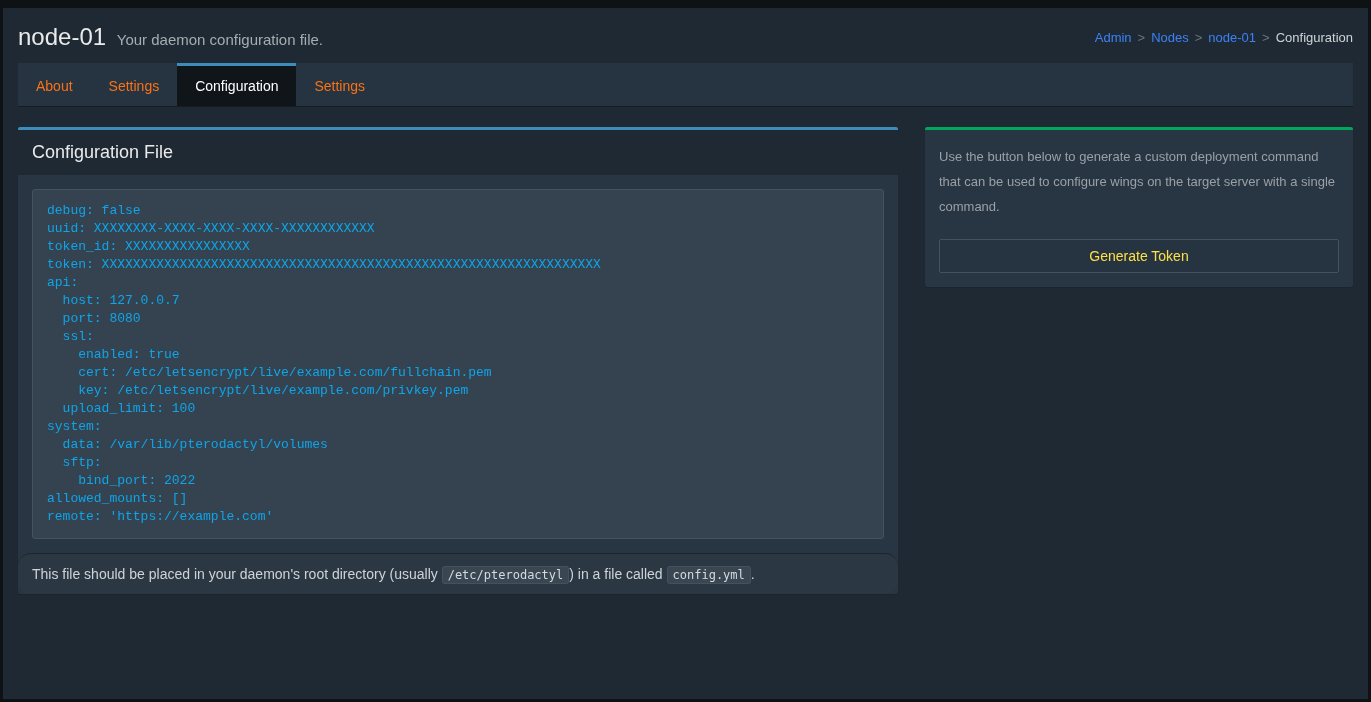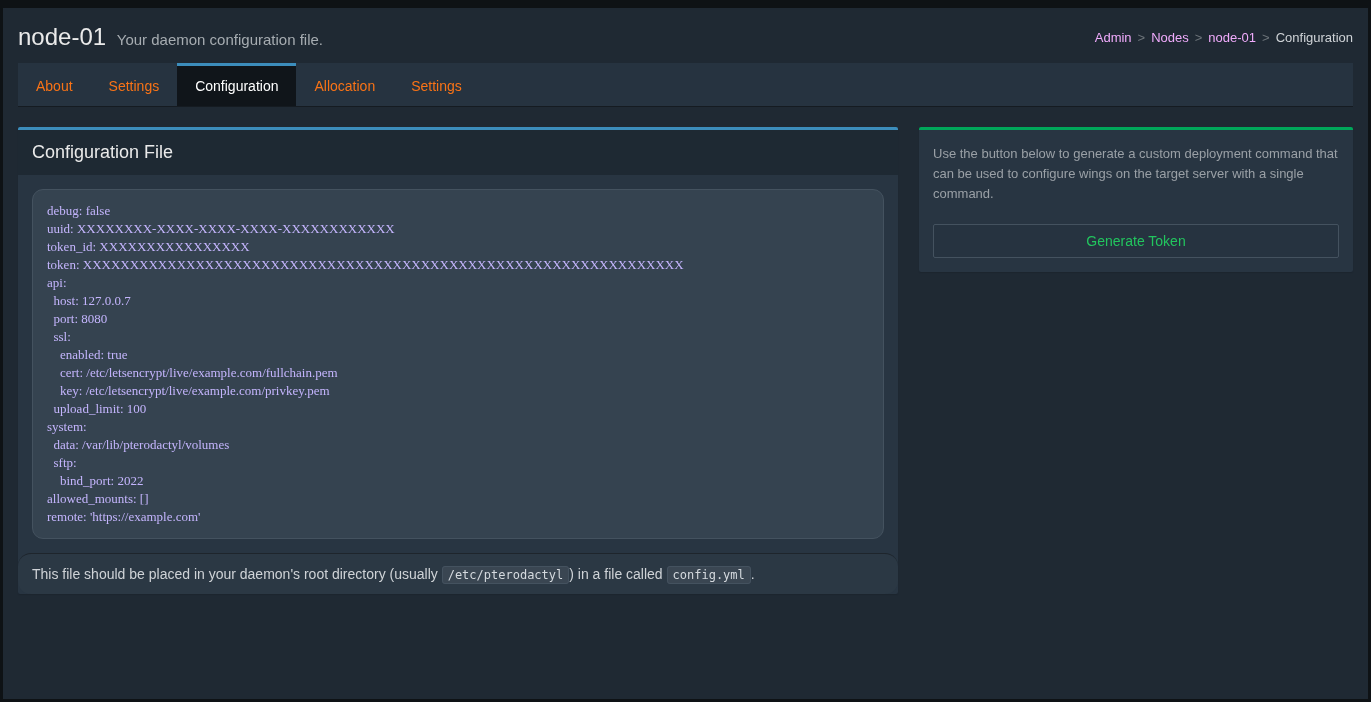--- a/index.html
+++ b/index.html
@@ -38,21 +38,21 @@
     font-weight: 300;
     margin-left: 4px;
   }
   .breadcrumb {
     display: flex;
     align-items: center;
     gap: 6px;
     font-size: 13px;
     color: #9ca3a9;
   }
-  .breadcrumb a { color: #f0abfc; text-decoration: none; cursor: pointer; }
+  .breadcrumb a { color: #3b82f6; text-decoration: none; cursor: pointer; }
   .breadcrumb .sep { color: #6d747a; }
   .breadcrumb .active { color: #cfd3d7; }
 
   .nav-tabs {
     background: #263340;
     border-bottom: 1px solid #151b21;
     display: flex;
     margin-bottom: 20px;
   }
   .nav-tabs .tab {
@@ -61,21 +61,21 @@
     cursor: pointer;
     font-size: 14px;
     border-top: 3px solid transparent;
   }
   .nav-tabs .tab.active {
     background: #10151a;
     border-top: 3px solid #3c8dbc;
     color: #fff;
   }
 
-  .row { display: flex; gap: 21px; }
+  .row { display: flex; gap: 27px; }
   .col-left { flex: 0 0 880px; }
   .col-right { flex: 1 1 auto; }
 
   .box {
     background: #283542;
     border-radius: 2px;
     box-shadow: 0 1px 1px rgba(0,0,0,.1);
     margin-bottom: 20px;
   }
   .box.box-primary { border-top: 3px solid #3c8dbc; }
@@ -93,56 +93,56 @@
   .box-footer {
     padding: 12px 14px;
     background: #2b3844;
     border-top: 1px solid #1e252c;
     border-radius: 13px;
   }
 
   pre.config {
     background: #354350;
     border: 1px solid #44525f;
-    border-radius: 11px;
+    border-radius: 3px;
     padding: 12px 14px;
-    font-family: Liberation Serif, serif;
+    font-family: Liberation Mono, monospace;
     font-size: 13px;
     line-height: 18px;
     white-space: pre;
     overflow: auto;
-    color: #c4b5fd;
+    color: #0ea5e9;
   }
   code.inline {
     background: #3a4652;
     border: 1px solid #44525f;
     border-radius: 3px;
     padding: 1px 5px;
     font-family: Menlo, Monaco, Consolas, monospace;
     font-size: 12px;
     color: #d5dadf;
   }
   .footer-text { color: #cfd3d7; font-size: 14px; }
 
   .btn {
     display: block;
     width: 100%;
     background: #263340;
     border: 1px solid #44525f;
-    color: #22c55e;
+    color: #fde047;
     padding: 8px 12px;
     text-align: center;
     border-radius: 2px;
     cursor: pointer;
     font-size: 14px;
   }
   .auto-deploy-text {
     color: #9aa0a6;
     font-size: 13px;
-    line-height: 20px;
+    line-height: 25px;
     margin-bottom: 20px;
   }
 </style>
 </head>
 <body>
 
 <div class="outer-wrap">
 
   <div class="content-header">
     <h1>
@@ -157,21 +157,20 @@
       <a>node-01</a>
       <span class="sep">&gt;</span>
       <span class="active">Configuration</span>
     </div>
   </div>
 
   <div class="nav-tabs">
     <div class="tab">About</div>
     <div class="tab">Settings</div>
     <div class="tab active">Configuration</div>
-    <div class="tab">Allocation</div>
     <div class="tab">Settings</div>
   </div>
 
   <div class="row">
     <div class="col-left">
       <div class="box box-primary">
         <div class="box-header">
           <h3>Configuration File</h3>
         </div>
         <div class="box-body">

